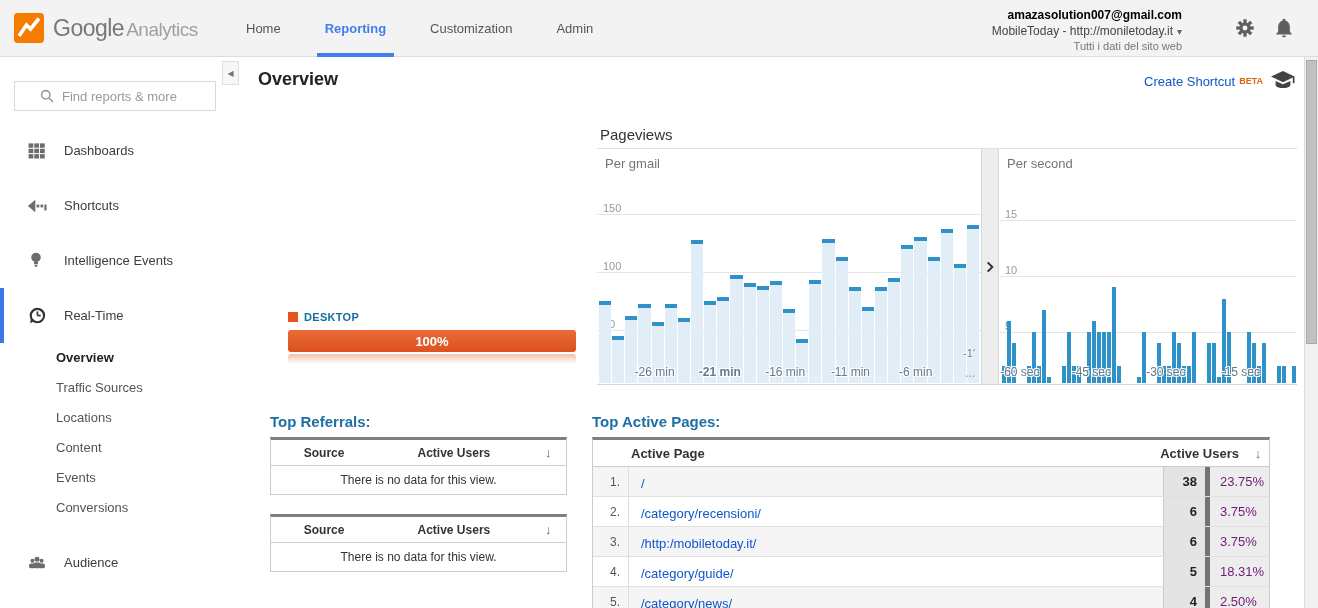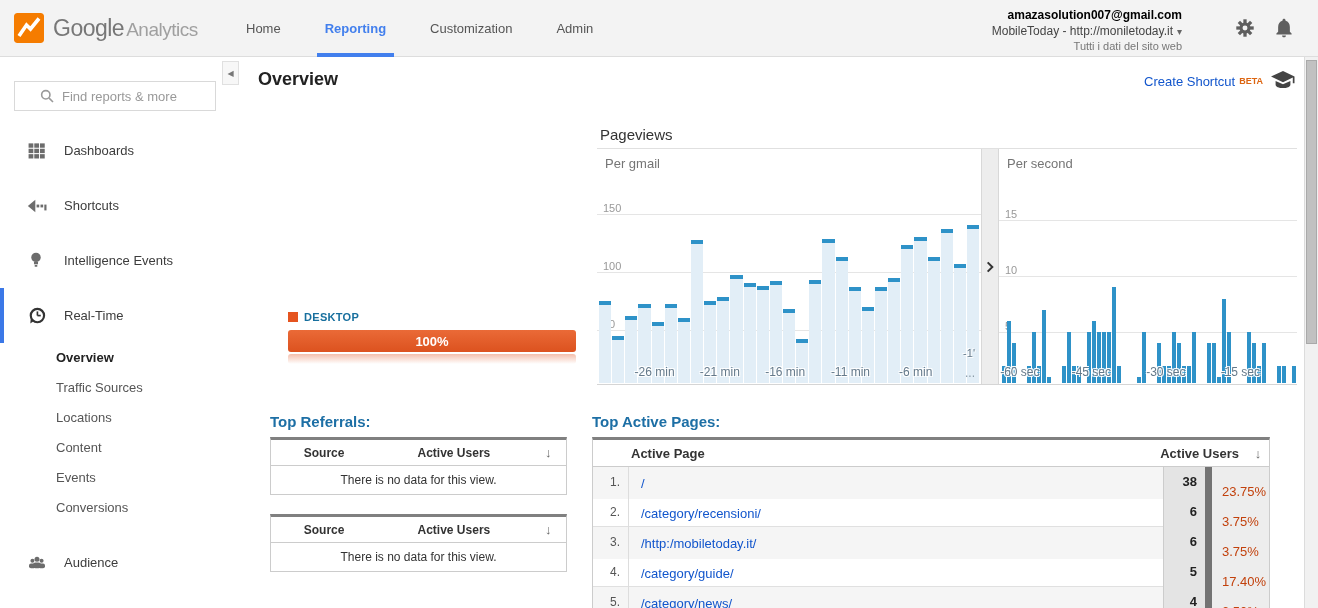--- a/index.html
+++ b/index.html
@@ -100,21 +100,21 @@
   .pages-head{display:flex;align-items:center;height:27px;border-bottom:1px solid #ccc}
   .pages-head .ph-left{font-size:13px;font-weight:bold;color:#333;padding-left:38px;flex:1}
   .pages-head .ph-right{font-size:13px;font-weight:bold;color:#333;padding-right:8px}
   .pages-head .sort-arrow{width:22px}
   .ap-row{display:grid;grid-template-columns:36px 1fr 42px 64px;height:30px;border-bottom:1px solid #e0e0e0}
   .ap-row.odd .ap-rank,.ap-row.odd .ap-page{background:#f5f5f5}
   .ap-rank{font-size:12px;color:#555;text-align:right;padding:8px 8px 0 0;border-right:1px solid #ddd}
   .ap-page{padding:7px 0 0 12px;overflow:hidden}
   .ap-link{font-size:13px;color:#15c;text-decoration:none;cursor:pointer;white-space:nowrap}
   .ap-users{background:#e4e4e4;font-size:13px;font-weight:bold;color:#222;text-align:right;padding:7px 8px 0 0;border-left:1px solid #ccc}
-  .ap-pct{background:#ededed;font-size:13px;color:#c2410c;padding:17px 0 0 10px;border-left:7px solid #737373}
+  .ap-pct{background:#ededed;font-size:13px;color:#701a75;padding:7px 0 0 10px;border-left:5px solid #737373}
 
   
   .sb-track{position:absolute;right:0;top:57px;bottom:0;width:14px;background:#f1f1f1;border-left:1px solid #dcdcdc}
   .sb-thumb{position:absolute;left:1px;right:1px;top:3px;height:284px;background:#c1c1c1;border:1px solid #a9a9a9;cursor:pointer}
 </style>
 </head>
 <body>
 
 <div class="stage">
 
@@ -348,21 +348,21 @@
             <div class="cap"></div>
           </div>
           <div class="bar" style="height: 119.309px;">
             <div class="cap"></div>
           </div>
           <div class="bar" style="height: 157.647px;">
             <div class="cap"></div>
           </div>
         </div>
         <div class="x-label" style="left: 15%;">-26 min</div>
-        <div class="x-label" style="left: 32%;">-21 min</div>
+        <div class="x-label" style="left: 32%; font-weight: bold;">-21 min</div>
         <div class="x-label" style="left: 49%;">-16 min</div>
         <div class="x-label" style="left: 66%;">-11 min</div>
         <div class="x-label" style="left: 83%;">-6 min</div>
         <div class="end-label">-1'</div>
         <div class="overflow-label">...</div>
       </div>
     <div class="panel panel-strip">
       <span class="strip-chev">
         <svg viewBox="0 0 24 24" width="14" height="14">
             <path d="M8 4l8 8-8 8" fill="none" stroke="currentColor" stroke-width="3.4"></path>
@@ -492,21 +492,21 @@
           <div class="ap-row odd">
             <div class="ap-rank">3.</div>
             <div class="ap-page"><a class="ap-link">/http:/mobiletoday.it/</a></div>
             <div class="ap-users">6</div>
             <div class="ap-pct">3.75%</div>
           </div>
           <div class="ap-row">
             <div class="ap-rank">4.</div>
             <div class="ap-page"><a class="ap-link">/category/guide/</a></div>
             <div class="ap-users">5</div>
-            <div class="ap-pct">17.40%</div>
+            <div class="ap-pct">18.31%</div>
           </div>
           <div class="ap-row odd">
             <div class="ap-rank">5.</div>
             <div class="ap-page"><a class="ap-link">/category/news/</a></div>
             <div class="ap-users">4</div>
             <div class="ap-pct">2.50%</div>
           </div>
         </div>
     </div>
   </div>

